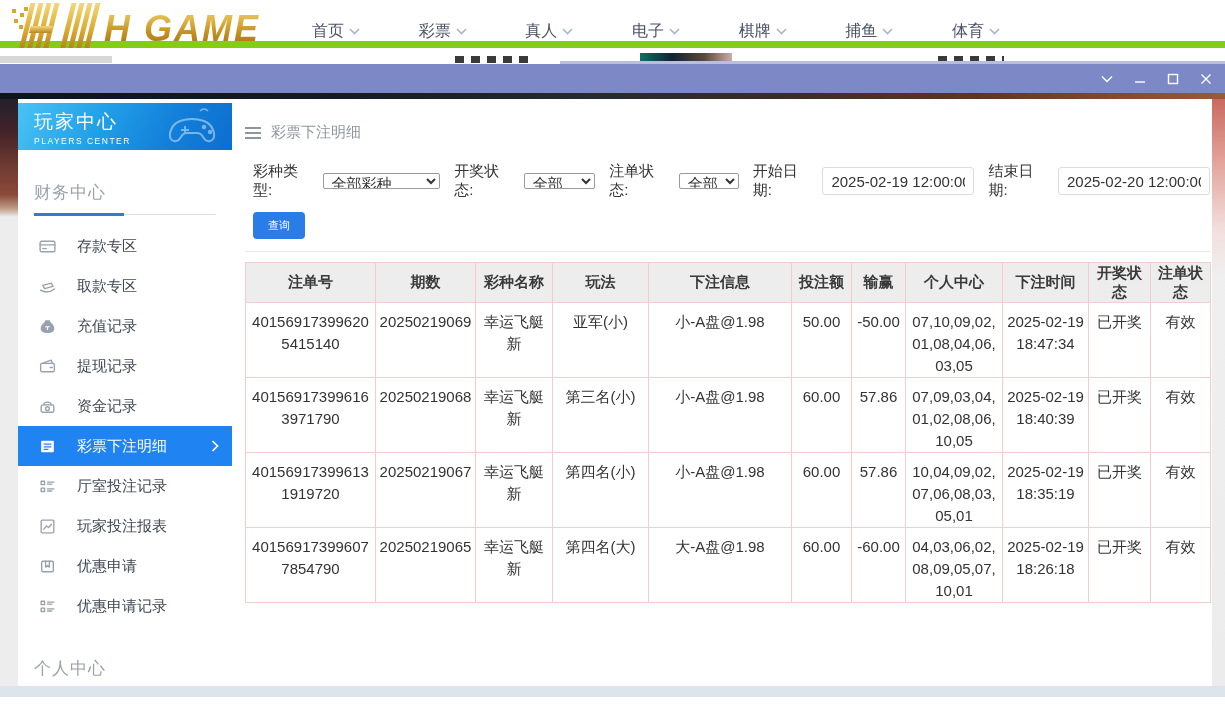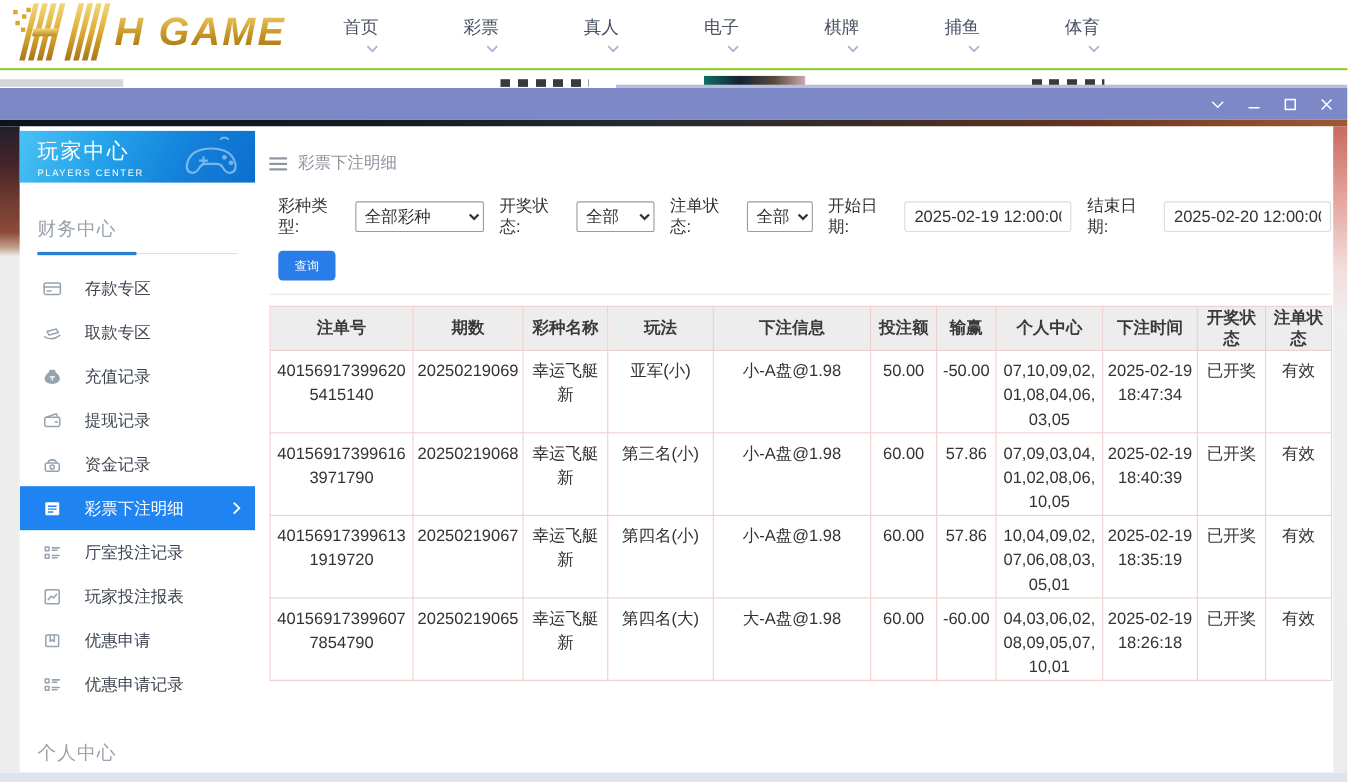--- a/index.html
+++ b/index.html
@@ -1,35 +1,35 @@
 <!DOCTYPE html>
 <html><head>
 <meta charset="utf-8">
 <style>
   * { margin:0; padding:0; box-sizing:border-box; }
   html,body { width:1225px; height:711px; overflow:hidden; background:#fff;
     font-family:"Liberation Sans", "DejaVu Sans", sans-serif; }
 
   
-  .site-header { position:relative; height:64px; background:#fff; border-bottom:2px solid #84cc16; }
+  .site-header { position:relative; height:48px; background:#fff; border-bottom:7px solid #84cc16; }
   .logo { position:absolute; left:10px; top:3px; display:flex; align-items:center; cursor:pointer; }
   .logo-mark { position:relative; display:flex; gap:3px; transform:skewX(-14deg); margin-right:10px; margin-left:14px; }
   .logo-mark i { display:block; width:5px; height:52px; background:linear-gradient(180deg,#f3d879 0%,#d9a62e 55%,#a8761a 100%); }
   .logo-mark i.gap { background:none; width:6px; }
   .logo-mark .xbar { position:absolute; left:6px; top:23px; width:22px; height:7px;
     background:linear-gradient(180deg,#f3d879,#b9861f); }
   .logo-dots { position:absolute; left:2px; top:6px; }
   .logo-dots b { position:absolute; width:4px; height:4px; background:#d9a62e; }
   .logo-text { font-size:36px; font-weight:800; font-style:italic; letter-spacing:2px;
     background:linear-gradient(180deg,#edc95f 10%,#c2901f 60%,#9c6f12 100%);
     -webkit-background-clip:text; background-clip:text; color:transparent; }
   .nav { position:absolute; left:312px; top:0; width:688px; height:62px;
     display:flex; justify-content:space-between; align-items:center; }
-  .nav-item { display:flex; align-items:flex-end; gap:5px; cursor:pointer;
-    font-size:16px; color:#4b5266;flex-direction:column; }
+  .nav-item { display:flex; align-items:center; gap:5px; cursor:pointer;
+    font-size:16px; color:#4b5266; }
   .nav-item svg { display:block; }
 
   
   .behind-strip { position:relative; height:16px; background:#fff; overflow:hidden; }
   .bh-frag { position:absolute; bottom:1px; }
   .bh-gray   { left:0;    width:112px; height:7px;  background:#d6d6d6; }
   .bh-text1  { left:455px; width:80px; height:7px;
      background:repeating-linear-gradient(90deg,#3a3a3a 0 9px,transparent 9px 16px); }
   .bh-photo  { left:640px; width:92px; height:10px;
      background:linear-gradient(90deg,#0f6f62,#123,#5a4a3a 70%,#caa); }
@@ -76,21 +76,21 @@
   .main { flex:1; padding:0 2px 0 13px; overflow:hidden; background:#fff; }
   .page-title-row { margin-top:24px; display:flex; align-items:center; gap:10px;
     color:#8f959e; font-size:15px; }
   .hamburger { display:inline-block; width:16px; }
   .hamburger b { display:block; height:2px; background:#8f959e; margin:3px 0; }
 
   .filter-panel { margin-top:16px; padding:4px 0 12px 8px; border-bottom:1px solid #e8e8e8; background:#fff; }
   .filter-row { display:flex; align-items:center; gap:8px; font-size:15px; color:#333; }
   .f-label { margin-left:6px; }
   .f-label:first-child { margin-left:0; }
-  select { height:28px; font-size:15px; color:#333; border:1px solid #9b9b9b; border-radius:2px;
+  select { height:16px; font-size:15px; color:#333; border:1px solid #9b9b9b; border-radius:2px;
     background:#fff; padding:0 4px; font-family:inherit; }
   .sel-type { width:122px; } .sel-draw { width:74px; } .sel-order { width:62px; }
   .date-input { width:152px; height:28px; border:1px solid #dcdcdc; border-radius:3px;
     font-size:15px; color:#333; padding:0 8px; font-family:inherit; }
   .btn-row { margin-top:12px; }
   .search-btn { background:#2a7de8; color:#fff; border:none; border-radius:4px;
     font-size:11px; padding:6px 15px; cursor:pointer; font-family:inherit; }
 
   
   .bet-table { margin-top:10px; width:965px; border-collapse:collapse; table-layout:fixed;

